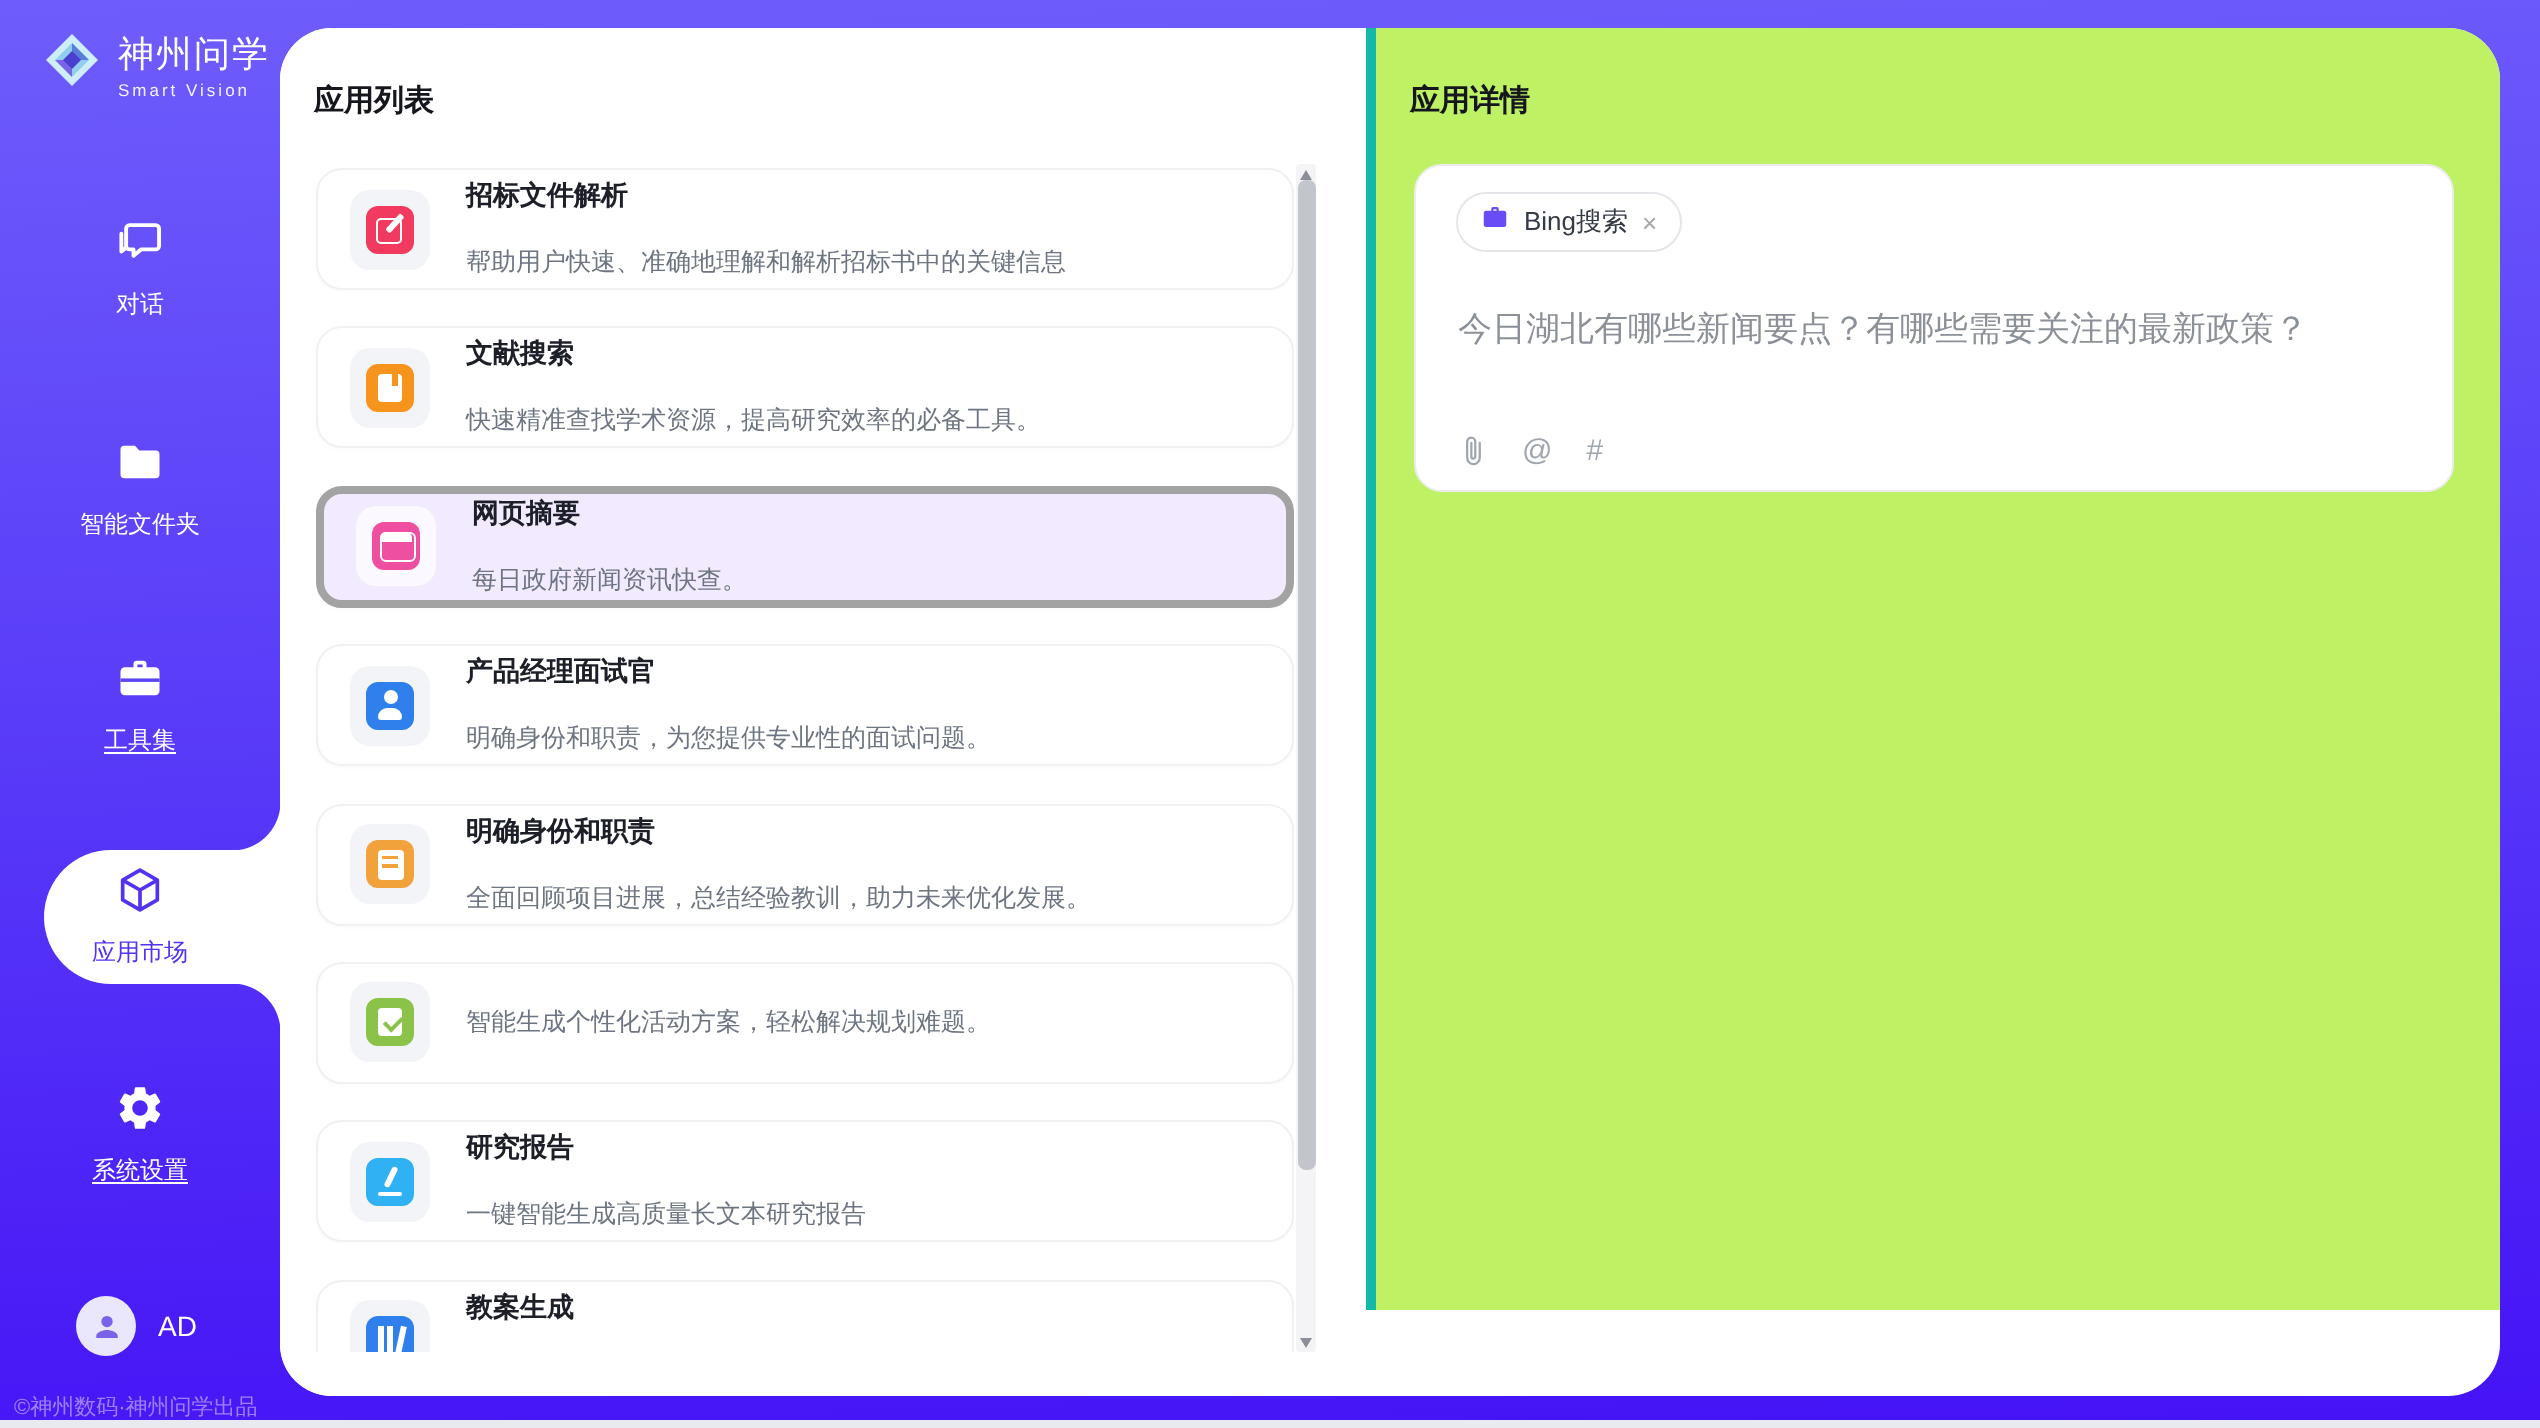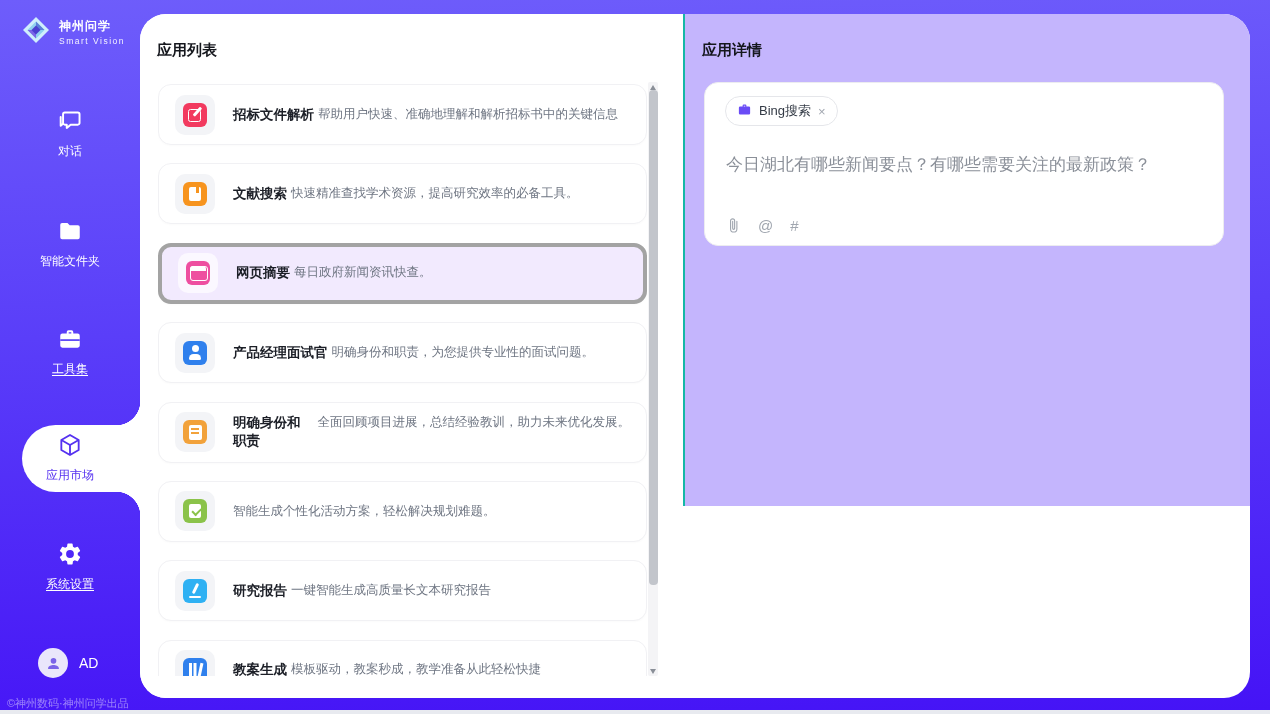--- a/index.html
+++ b/index.html
@@ -6,21 +6,21 @@
   html,body{width:1270px;height:714px;}
   body{font-family:"Liberation Sans","DejaVu Sans",sans-serif;background:#e8eaef;overflow:hidden;position:relative;}
   .page{position:absolute;inset:0;}
   .bg{position:absolute;left:0;top:0;width:1270px;height:710px;
       background:linear-gradient(178deg,#6e5dfb 0%,#5a3ef9 45%,#4513f6 100%);}
   .bottom-strip{position:absolute;left:0;top:710px;width:1270px;height:4px;background:#e8eaef;}
 
   
   .sidebar{position:absolute;left:0;top:0;width:140px;height:710px;color:#fff;}
   .logo{position:absolute;left:20px;top:14px;display:flex;align-items:center;gap:7px;}
-  .logo-text .cn{font-size:12px;font-weight:bold;letter-spacing:1px;}
+  .logo-text .cn{font-size:18px;font-weight:normal;letter-spacing:1px;}
   .logo-text .en{font-size:8.5px;letter-spacing:1.5px;opacity:.92;margin-top:1px;}
   .nav-item{position:absolute;left:0;width:140px;display:flex;flex-direction:column;align-items:center;gap:5px;cursor:pointer;}
   .nav-label{font-size:12px;color:#fff;}
   .nav-item.u .nav-label{text-decoration:underline;text-underline-offset:2px;}
   .active-blob{position:absolute;left:22px;top:425px;width:118px;height:67px;background:#fff;border-radius:34px 0 0 34px;}
   .active-blob::before{content:"";position:absolute;right:0;top:-24px;width:24px;height:24px;
       background:radial-gradient(circle at 0 0,transparent 24px,#fff 24.5px);}
   .active-blob::after{content:"";position:absolute;right:0;bottom:-24px;width:24px;height:24px;
       background:radial-gradient(circle at 0 100%,transparent 24px,#fff 24.5px);}
   .nav-item.active{top:432px;z-index:3;}
@@ -40,21 +40,21 @@
   .list-panel .panel-title{position:absolute;left:17px;top:27px;}
   .list-scroll{position:absolute;left:18px;top:68px;width:489px;height:594px;overflow:hidden;
                display:flex;flex-direction:column;gap:18.4px;padding-top:2px;}
   .app-card{flex:0 0 61px;display:flex;align-items:center;gap:18px;padding:0 16px;
             background:#fff;border:1px solid #f1f1f4;border-radius:13px;cursor:pointer;
             box-shadow:0 1px 2px rgba(20,20,40,.02);}
   .app-card.selected{background:#f2eafe;border:4px solid #a3a3a3;}
   .icon-box{flex:0 0 40px;width:40px;height:40px;border-radius:10px;background:#f3f4f7;
             display:flex;align-items:center;justify-content:center;}
   .app-card.selected .icon-box{background:#fbf8ff;}
-  .app-text{display:flex;gap:4px;min-width:0;}
+  .app-text{display:flex;flex-direction:column;gap:16px;min-width:0;}
   .app-title{font-size:13.5px;font-weight:bold;color:#1c1f27;}
   .app-desc{font-size:12.5px;color:#6e7582;white-space:nowrap;}
 
   
   .mi{width:24px;height:24px;border-radius:6px;position:relative;}
   .mi::before,.mi::after{content:"";position:absolute;}
   .mi-edit{background:#f23a5f;}
   .mi-edit::before{left:5px;top:6px;width:11px;height:11px;border:1.7px solid #fff;border-radius:2.5px;}
   .mi-edit::after{left:13px;top:3px;width:2.5px;height:11px;background:#fff;border-radius:1px;transform:rotate(42deg);}
   .mi-book{background:#f7941e;}
@@ -83,21 +83,21 @@
   
   .scrollbar{position:absolute;left:508px;top:68px;width:10px;height:594px;background:#f4f4f6;border-radius:2px;}
   .sb-arrow{position:absolute;left:0;width:10px;height:10px;display:flex;align-items:center;justify-content:center;cursor:pointer;}
   .sb-arrow.up{top:0;}
   .sb-arrow.down{bottom:0;}
   .tri-up{width:0;height:0;border-left:3.5px solid transparent;border-right:3.5px solid transparent;border-bottom:5px solid #8a8f98;}
   .tri-down{width:0;height:0;border-left:3.5px solid transparent;border-right:3.5px solid transparent;border-top:5px solid #8a8f98;}
   .sb-thumb{position:absolute;left:0.5px;top:8px;width:9px;height:495px;background:#c2c5cb;border-radius:4px;cursor:pointer;}
 
   
-  .detail-panel{position:absolute;left:543px;top:0;width:567px;height:492px;background:#c4b5fd;border-left:2px solid #14b8a6;}
+  .detail-panel{position:absolute;left:543px;top:0;width:567px;height:641px;background:#bef264;border-left:5px solid #14b8a6;}
   .detail-panel .panel-title{position:absolute;left:17px;top:27px;}
   .detail-card{position:absolute;left:19px;top:68px;width:520px;height:164px;background:#fff;
                border:1px solid #ececf0;border-radius:14px;}
   .tool-chip{position:absolute;left:20px;top:13px;height:30px;display:inline-flex;align-items:center;gap:7px;
              padding:0 11px;border:1px solid #e5e6ea;border-radius:15px;background:#fff;cursor:pointer;}
   .chip-label{font-size:13px;color:#333a45;}
   .chip-close{font-size:13px;color:#a2a7b0;cursor:pointer;line-height:1;}
   .query-text{position:absolute;left:21px;top:69px;width:478px;font-size:17px;color:#8b9099;line-height:1.5;}
   .attach-row{position:absolute;left:21px;top:134px;display:flex;align-items:center;gap:17px;}
   .attach-ic{color:#a0a6af;font-size:15px;cursor:pointer;display:flex;align-items:center;}

